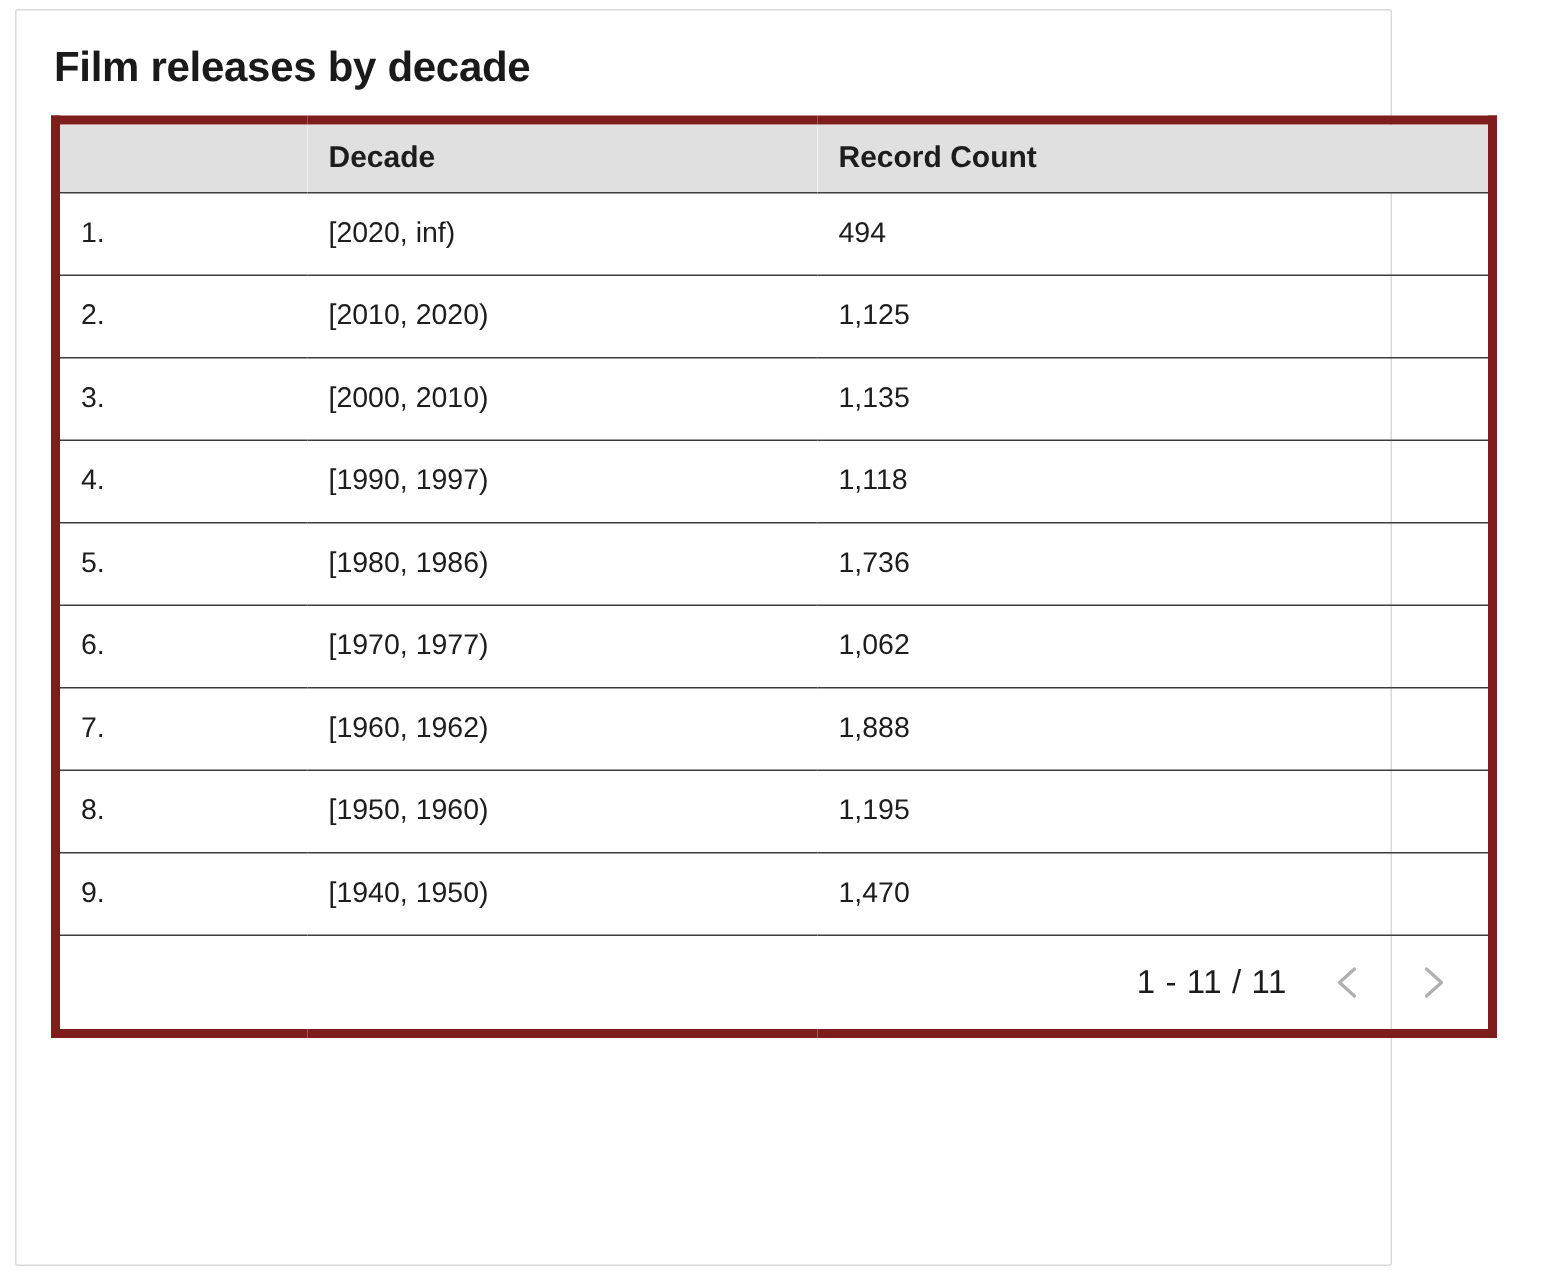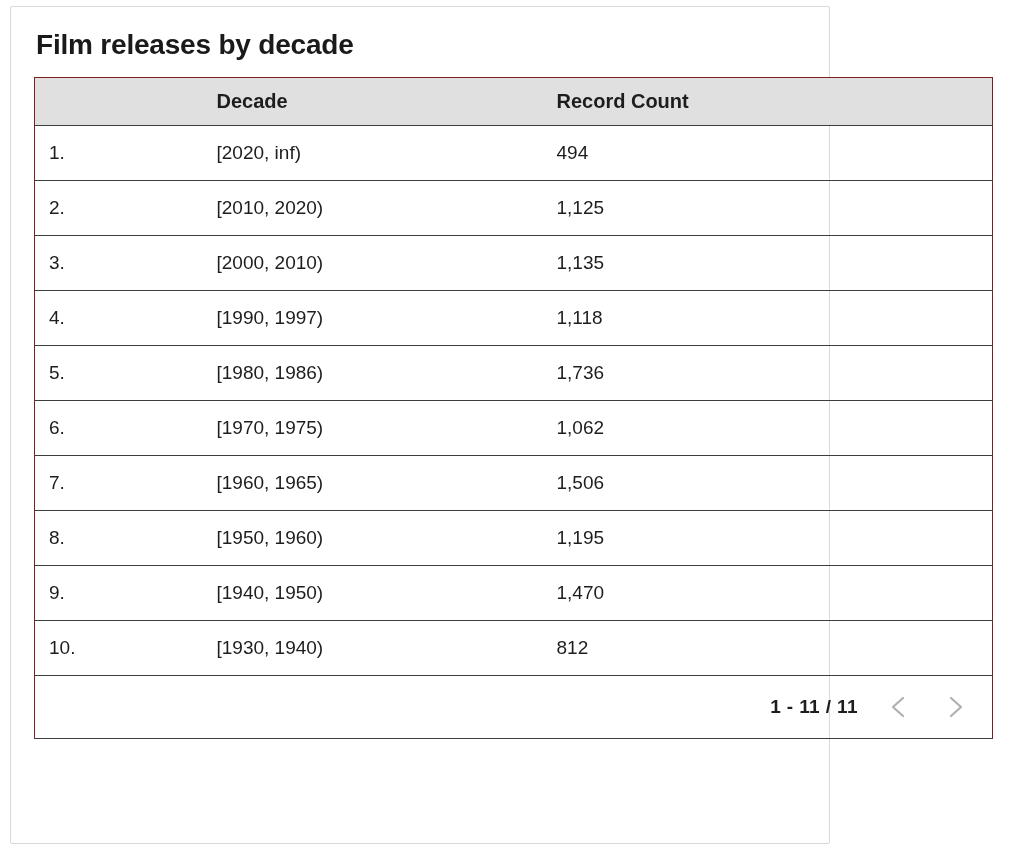--- a/index.html
+++ b/index.html
@@ -8,39 +8,39 @@
     padding: 0;
     width: 1028px;
     height: 850px;
     background: #ffffff;
     font-family: "Liberation Sans", sans-serif;
   }
   .card {
     position: absolute;
     left: 10px;
     top: 6px;
-    width: 820px;
+    width: 918px;
     height: 838px;
     background: #ffffff;
     border: 1px solid #d9d9d9;
     border-radius: 2px;
     padding: 22px 23px 0 23px;
   }
   .card-title {
     font-size: 28px;
     font-weight: bold;
     color: #1a1a1a;
     letter-spacing: -0.2px;
     margin: 0 0 16px 2px;
   }
   table.data-table {
     width: 958px;
     border-collapse: collapse;
     table-layout: fixed;
-    border: 1px solid #7f1d1d;
+    border: 6px solid #7f1d1d;
   }
   table.data-table th,
   table.data-table td {
     border-bottom: 1px solid #3d3d3d;
     text-align: left;
     font-size: 19px;
     color: #1d1d1d;
     height: 55px;
     padding: 0 0 0 14px;
     vertical-align: middle;
@@ -68,22 +68,22 @@
   }
   .pager {
     display: flex;
     align-items: center;
     justify-content: flex-end;
     gap: 26px;
     padding-right: 22px;
     height: 62px;
   }
   .pager-label {
-    font-size: 19px;
-    font-weight: bold;
+    font-size: 22px;
+    font-weight: normal;
     color: #1d1d1d;
     letter-spacing: 0.4px;
   }
   .pager-btn {
     width: 30px;
     height: 30px;
     display: flex;
     align-items: center;
     justify-content: center;
     background: transparent;
@@ -134,42 +134,37 @@
         <td class="cell-decade">[1990, 1997)</td>
         <td class="cell-count">1,118</td>
       </tr>
       <tr>
         <td class="cell-index">5.</td>
         <td class="cell-decade">[1980, 1986)</td>
         <td class="cell-count">1,736</td>
       </tr>
       <tr>
         <td class="cell-index">6.</td>
-        <td class="cell-decade">[1970, 1975)</td>
+        <td class="cell-decade">[1970, 1977)</td>
         <td class="cell-count">1,062</td>
       </tr>
       <tr>
         <td class="cell-index">7.</td>
-        <td class="cell-decade">[1960, 1965)</td>
-        <td class="cell-count">1,506</td>
+        <td class="cell-decade">[1960, 1962)</td>
+        <td class="cell-count">1,888</td>
       </tr>
       <tr>
         <td class="cell-index">8.</td>
         <td class="cell-decade">[1950, 1960)</td>
         <td class="cell-count">1,195</td>
       </tr>
       <tr>
         <td class="cell-index">9.</td>
         <td class="cell-decade">[1940, 1950)</td>
         <td class="cell-count">1,470</td>
-      </tr>
-      <tr>
-        <td class="cell-index">10.</td>
-        <td class="cell-decade">[1930, 1940)</td>
-        <td class="cell-count">812</td>
       </tr>
     </tbody>
     <tfoot>
       <tr>
         <td colspan="3">
           <div class="pager">
             <span class="pager-label">1 - 11 / 11</span>
             <button class="pager-btn disabled">
               <span>
                 <svg width="22" height="26" viewBox="0 0 22 26" fill="none">

